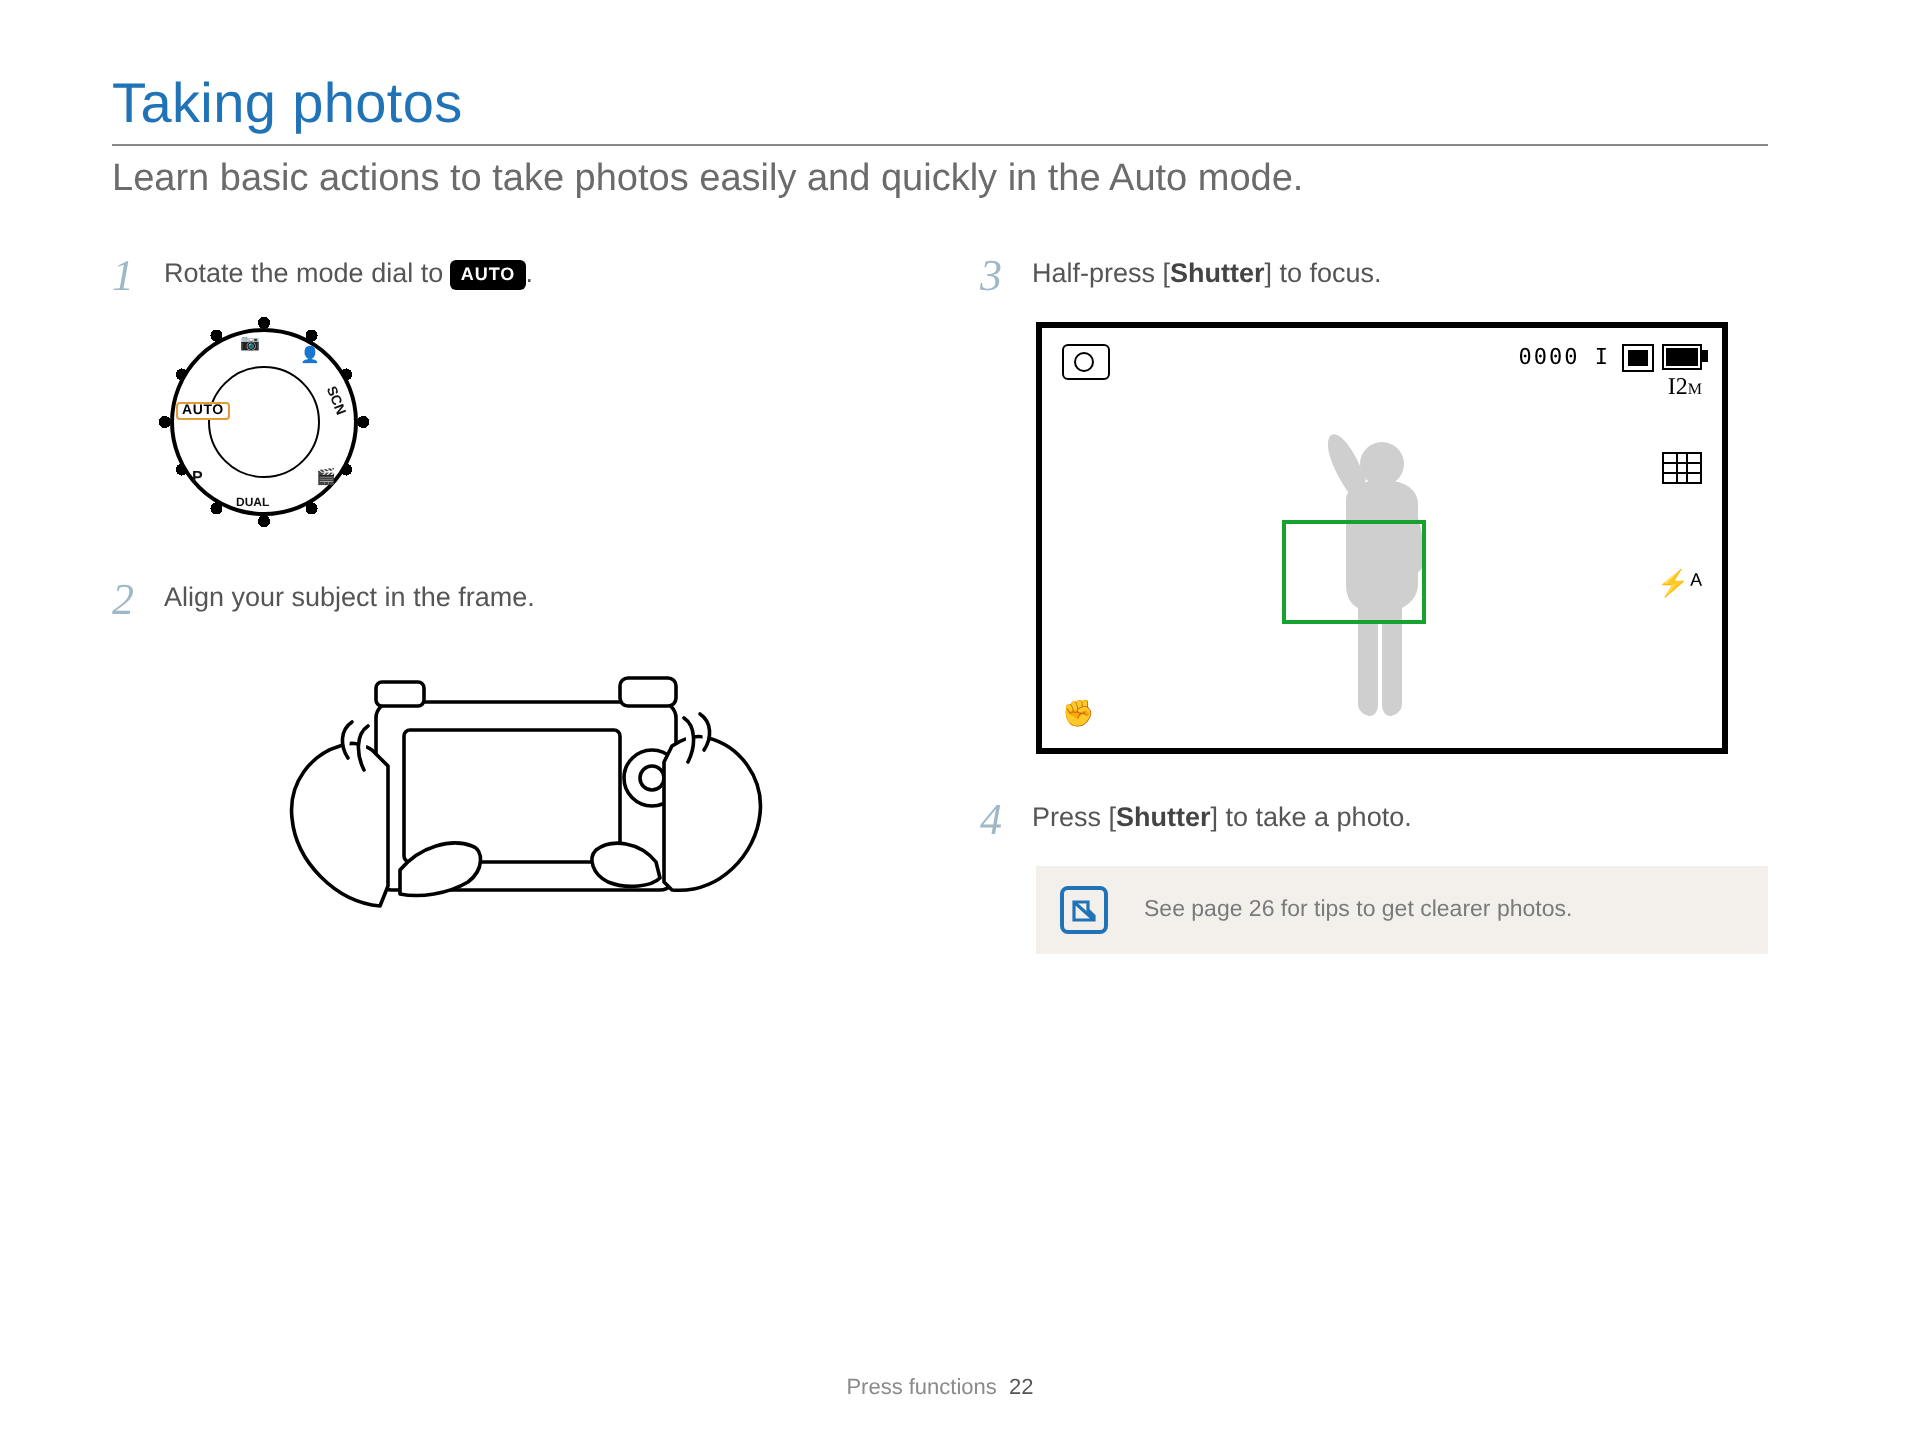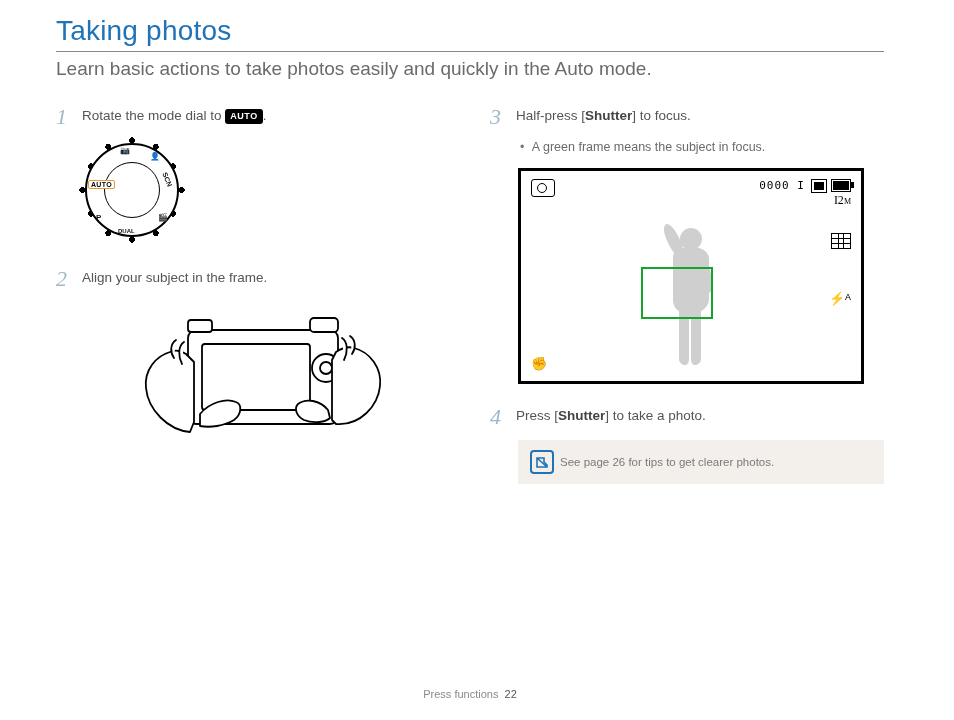--- a/index.html
+++ b/index.html
@@ -1,16 +1,16 @@
 <!DOCTYPE html>
 <html><head>
 <meta charset="utf-8">
 <style>
   html,body{margin:0;padding:0;background:#fff;font-family:"Helvetica Neue",Helvetica,Arial,sans-serif;color:#4a4a4a;}
-  .page{width:940px;height:720px;box-sizing:border-box;padding:15px 56px 20px 56px;position:relative;}
+  .page{width:940px;height:720px;box-sizing:border-box;padding:36px 56px 20px 56px;position:relative;}
   .title{color:#2173b8;font-size:28px;font-weight:400;letter-spacing:.2px;border-bottom:1px solid #888;padding-bottom:4px;margin-bottom:6px;}
   .subtitle{font-size:19px;color:#6b6b6b;margin-bottom:26px;}
   .cols{display:flex;gap:40px;}
   .col{flex:1;min-width:0;}
   .step{display:flex;align-items:flex-start;gap:10px;margin-bottom:12px;}
   .step-num{font-size:22px;font-style:italic;color:#9fb8c7;font-family:Georgia,serif;line-height:1;min-width:16px;}
   .step-text{font-size:13.5px;color:#555;line-height:1.5;}
   .bullet{font-size:12.5px;color:#6b6b6b;margin:6px 0 14px 30px;}
   .bullet::before{content:"• ";color:#777;margin-right:4px;}
   .auto-badge{display:inline-block;background:#000;color:#fff;font-size:9px;font-weight:700;border-radius:3px;padding:1px 5px 0 5px;vertical-align:1px;letter-spacing:.5px;}
@@ -59,21 +59,21 @@
   .lcd .grid{position:absolute;right:10px;top:62px;width:18px;height:14px;border:1.5px solid #000;background:
   linear-gradient(#000,#000) 0 33%/100% 1px no-repeat,
   linear-gradient(#000,#000) 0 66%/100% 1px no-repeat,
   linear-gradient(#000,#000) 33% 0/1px 100% no-repeat,
   linear-gradient(#000,#000) 66% 0/1px 100% no-repeat;}
   .lcd .flash{position:absolute;right:10px;top:120px;font-size:13px;color:#000;}
   .lcd .steady{position:absolute;left:10px;bottom:10px;font-size:13px;color:#000;}
   .person{position:absolute;left:128px;top:46px;width:80px;height:150px;}
   .focus-box{position:absolute;left:120px;top:96px;width:68px;height:48px;border:2px solid #17a22f;}
   
-  .tip{display:flex;align-items:center;gap:6px;background:#f3f0ec;padding:10px 12px;margin:10px 0 0 28px;}
+  .tip{display:flex;align-items:center;gap:18px;background:#f3f0ec;padding:10px 12px;margin:10px 0 0 28px;}
   .tip-icon{width:20px;height:20px;border:2px solid #2173b8;border-radius:4px;display:flex;align-items:center;justify-content:center;color:#2173b8;font-weight:700;flex:none;}
   .tip-icon svg{display:block;}
   .tip-text{font-size:11.5px;color:#7a7a7a;}
   .footer{position:absolute;left:0;right:0;bottom:20px;text-align:center;font-size:11px;color:#8a8a8a;}
   .footer .pg{color:#555;}
 </style>
 </head>
 <body>
 
 <div class="page">
@@ -139,21 +139,20 @@
     </div>
 
     <div class="col">
 
       <div class="step">
         <div class="step-num">3</div>
         <div class="step-text">
           <span>Half-press [</span><span class="bold">Shutter</span><span>] to focus.</span>
         </div>
       </div>
-      <div class="bullet">A green frame means the subject in focus.</div>
 
       <div class="lcd">
         <div class="cam-icon"></div>
         <div class="counter">0000 I</div>
         <div class="qual"></div>
         <div class="batt"></div>
         <div class="mp"><span>I2</span><sub>M</sub></div>
         <div class="grid"></div>
         <div class="flash">⚡ᴬ</div>
         <div class="steady">✊</div>

